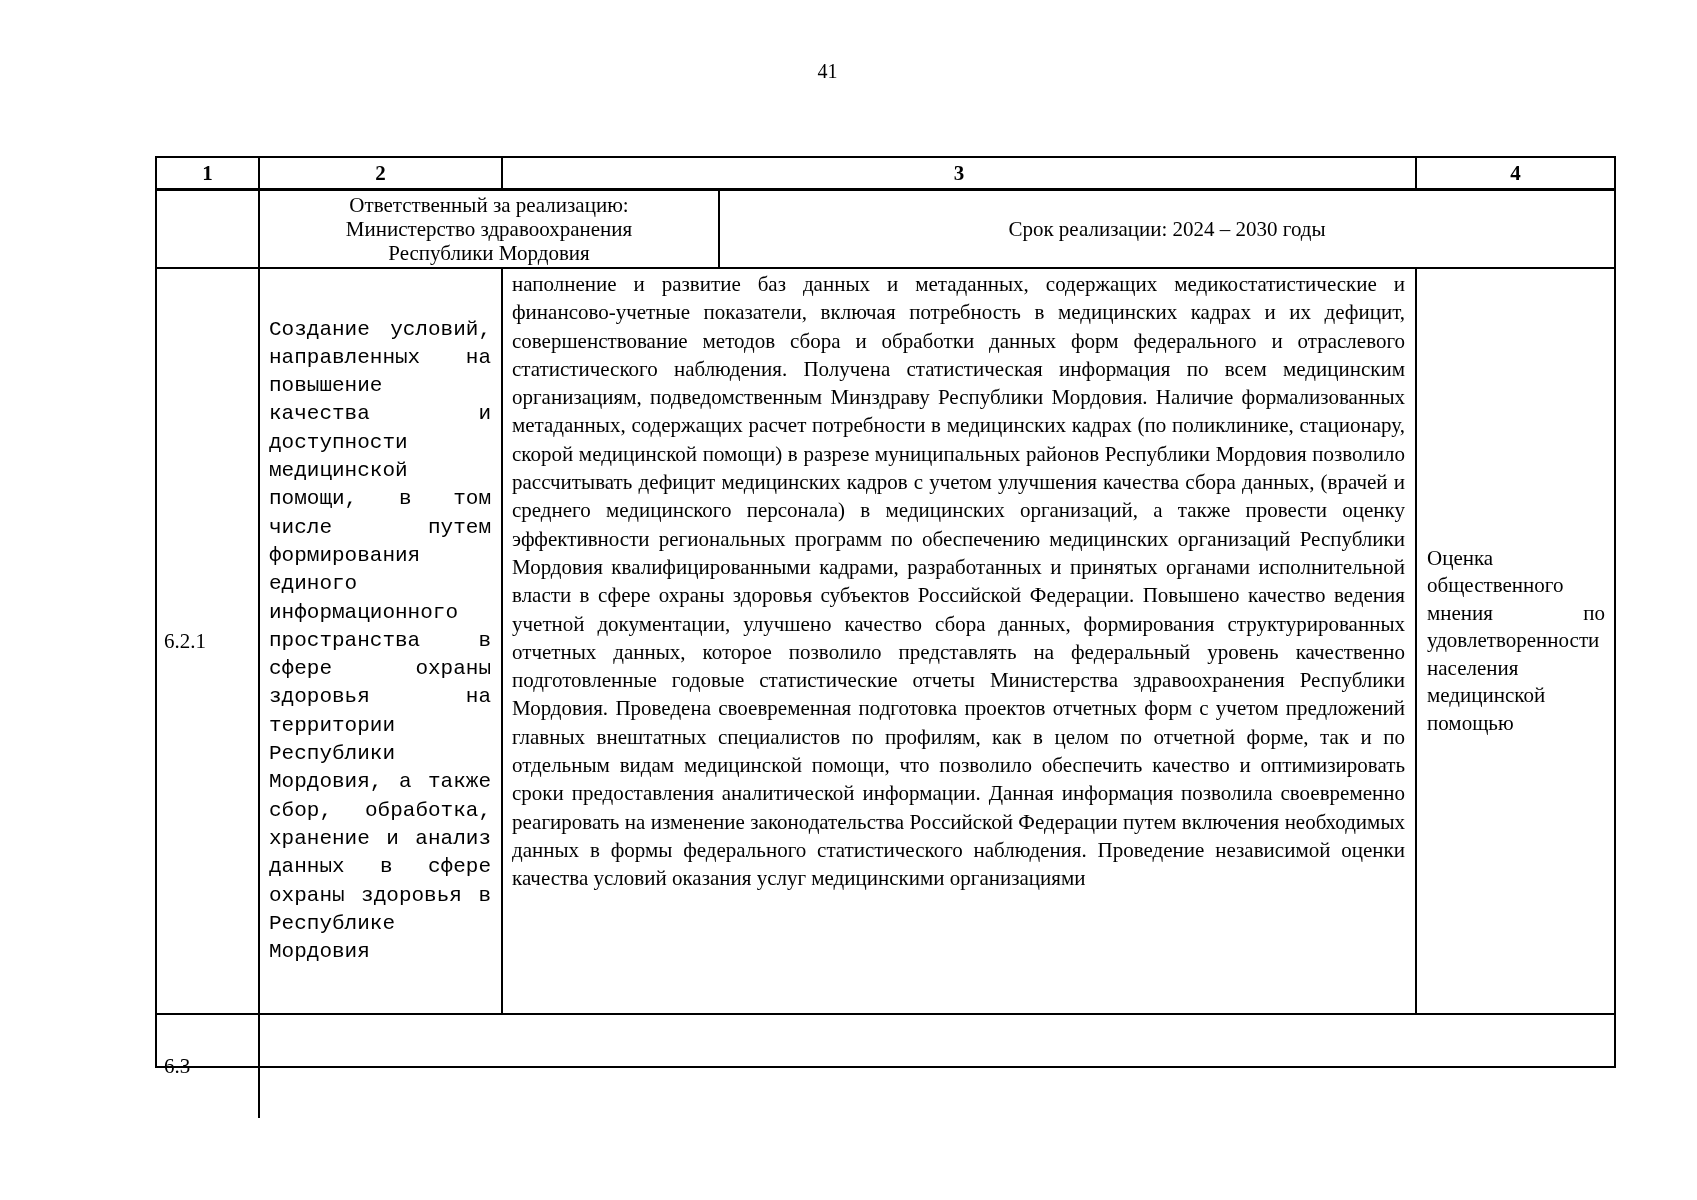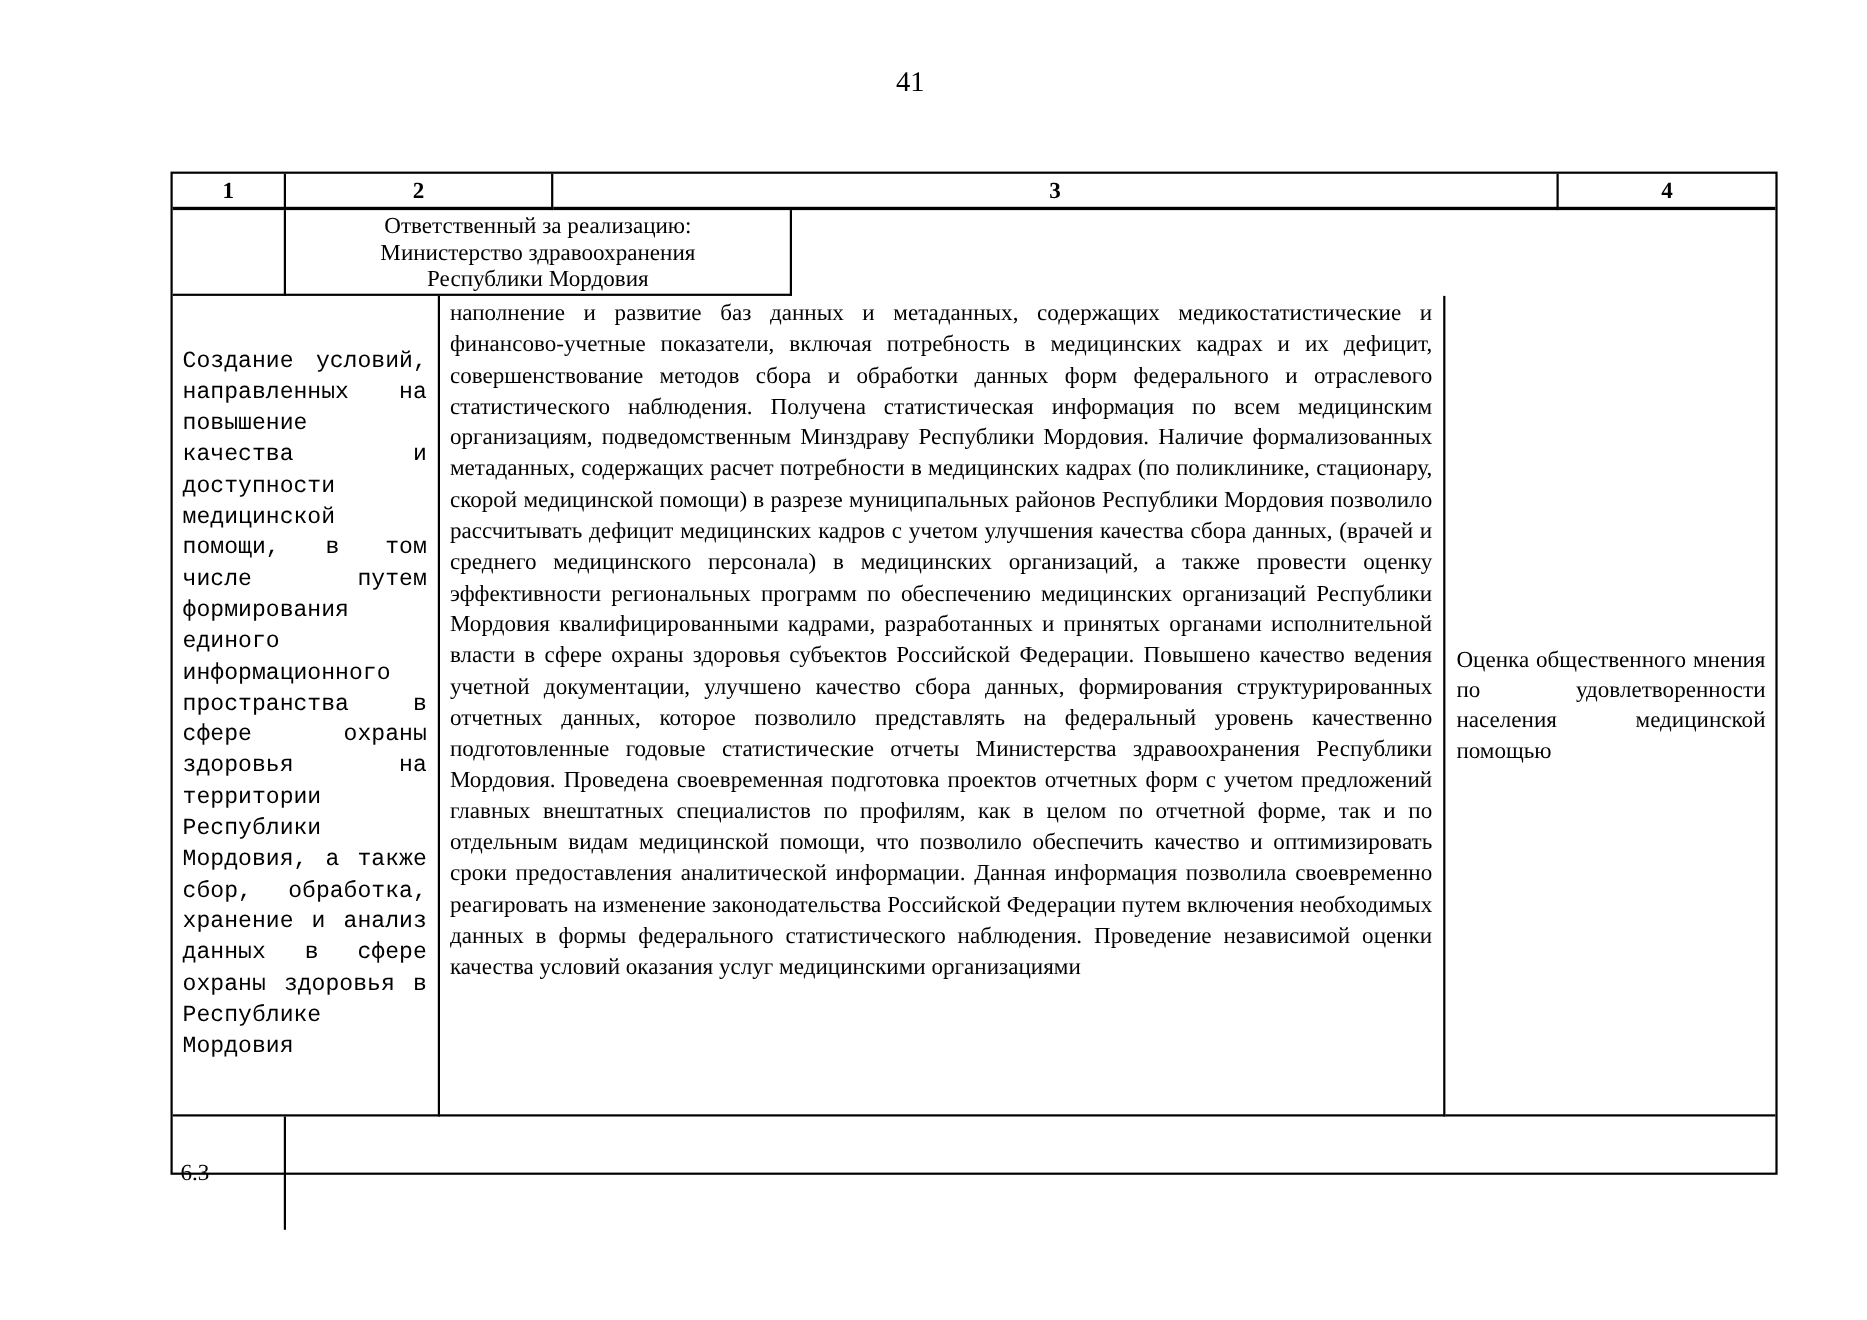--- a/index.html
+++ b/index.html
@@ -14,21 +14,21 @@
     font-family: "Liberation Serif", serif;
     color: #000000;
     overflow: hidden;
   }
   .page-number {
     position: absolute;
     top: 60px;
     left: 0;
     width: 1655px;
     text-align: center;
-    font-size: 26px;
+    font-size: 20px;
   }
   .tbl {
     position: absolute;
     left: 155px;
     top: 156px;
     width: 1461px;
     border: 2px solid #000;
     box-sizing: border-box;
     background: #fff;
   }
@@ -132,23 +132,25 @@
     <div class="cell w2">2</div>
     <div class="cell w3">3</div>
     <div class="cell grow last">4</div>
   </div>
 
   <div class="row row-b">
     <div class="cell w1"></div>
     <div class="cell wb2 cell-responsible">Ответственный за реализацию:
 Министерство здравоохранения
 Республики Мордовия</div>
+    <div class="cell grow last cell-period">Срок реализации: 2024 – 2030 годы</div>
   </div>
 
   <div class="row row-c">
+    <div class="cell w1 cell-num">6.2.1</div>
     <div class="cell w2 cell-task">
       <div class="inner">Создание условий, направленных на повышение качества и доступности медицинской помощи, в том числе путем формирования единого информационного пространства в сфере охраны здоровья на территории Республики Мордовия, а также сбор, обработка, хранение и анализ данных в сфере охраны здоровья в Республике Мордовия</div>
     </div>
     <div class="cell w3 cell-desc">наполнение и развитие баз данных и метаданных, содержащих медикостатистические и финансово-учетные показатели, включая потребность в медицинских кадрах и их дефицит, совершенствование методов сбора и обработки данных форм федерального и отраслевого статистического наблюдения. Получена статистическая информация по всем медицинским организациям, подведомственным Минздраву Республики Мордовия. Наличие формализованных метаданных, содержащих расчет потребности в медицинских кадрах (по поликлинике, стационару, скорой медицинской помощи) в разрезе муниципальных районов Республики Мордовия позволило рассчитывать дефицит медицинских кадров с учетом улучшения качества сбора данных, (врачей и среднего медицинского персонала) в медицинских организаций, а также провести оценку эффективности региональных программ по обеспечению медицинских организаций Республики Мордовия квалифицированными кадрами, разработанных и принятых органами исполнительной власти в сфере охраны здоровья субъектов Российской Федерации. Повышено качество ведения учетной документации, улучшено качество сбора данных, формирования структурированных отчетных данных, которое позволило представлять на федеральный уровень качественно подготовленные годовые статистические отчеты Министерства здравоохранения Республики Мордовия. Проведена своевременная подготовка проектов отчетных форм с учетом предложений главных внештатных специалистов по профилям, как в целом по отчетной форме, так и по отдельным видам медицинской помощи, что позволило обеспечить качество и оптимизировать сроки предоставления аналитической информации. Данная информация позволила своевременно реагировать на изменение законодательства Российской Федерации путем включения необходимых данных в формы федерального статистического наблюдения. Проведение независимой оценки качества условий оказания услуг медицинскими организациями</div>
     <div class="cell grow last cell-result">
       <div class="inner">Оценка общественного мнения по удовлетворенности населения медицинской помощью</div>
     </div>
   </div>
 
   <div class="row row-d row-last">

